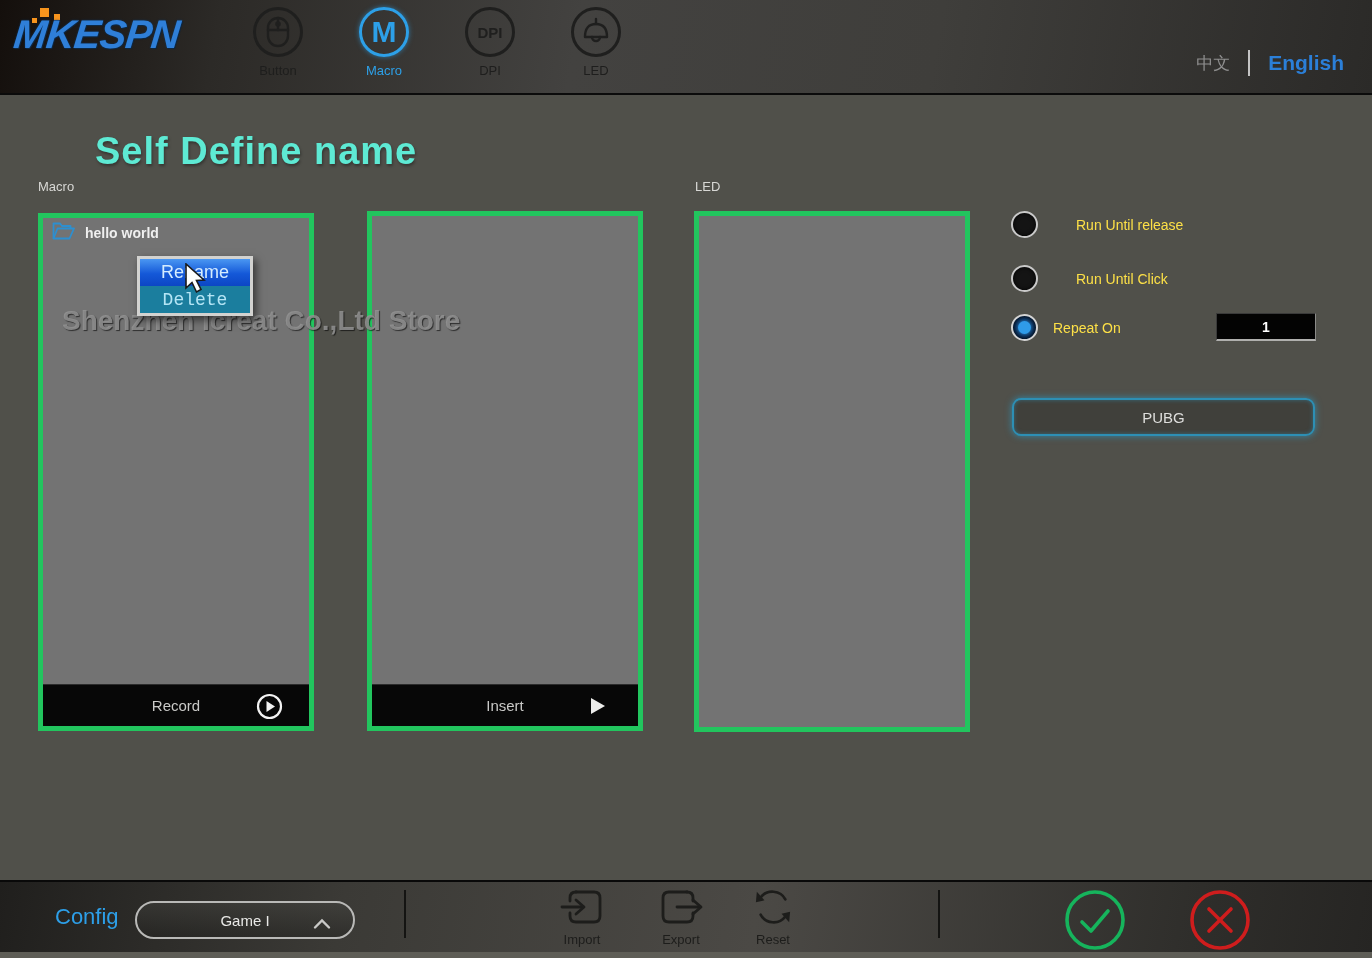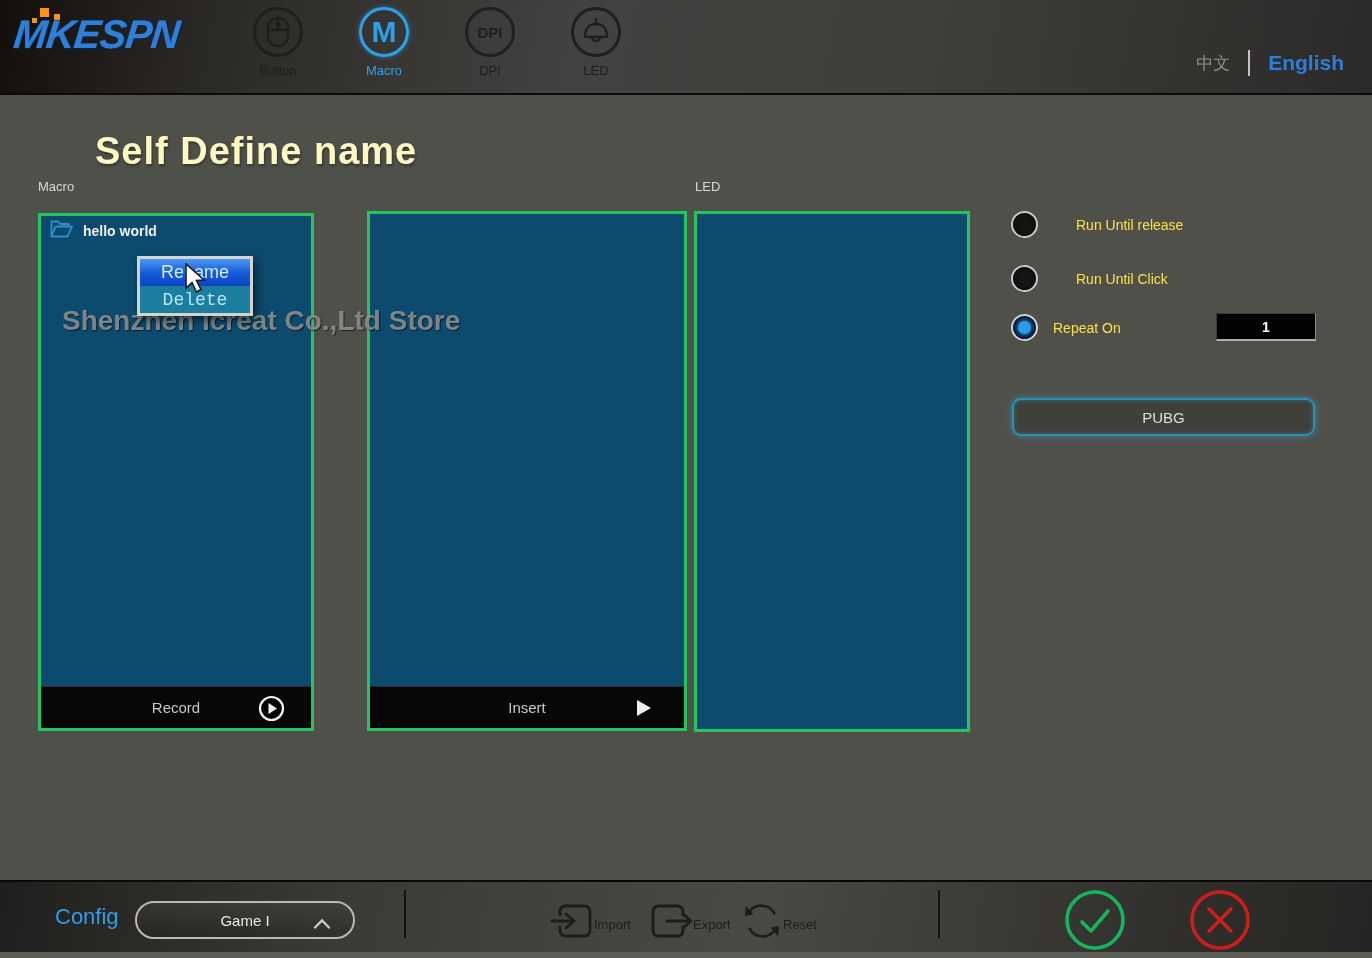--- a/index.html
+++ b/index.html
@@ -29,29 +29,29 @@
   .nav-item.active .nav-label{color:#2da0e8;}
   .lang{position:absolute;right:28px;top:50px;display:flex;align-items:center;gap:18px;}
   .lang-zh{font-size:17px;color:#8f8f8f;cursor:pointer;}
   .lang-sep{width:2px;height:26px;background:#c4c4c4;}
   .lang-en{font-size:21px;color:#2b7fd8;font-weight:bold;cursor:pointer;}
 
   
   .main{position:absolute;top:97px;left:0;width:100%;height:783px;
     background:radial-gradient(ellipse 950px 520px at 44% 30%,#64645d 0%,#58584ف 0%,#58584f 55%,#46463f 100%);}
   .page-title{position:absolute;left:95px;top:33px;margin:0;font-size:38px;font-weight:900;
-    color:#fef9c3;letter-spacing:1px;text-shadow:1px 2px 3px rgba(0,0,0,.35);}
+    color:#5eead4;letter-spacing:1px;text-shadow:1px 2px 3px rgba(0,0,0,.35);}
   .panel-label{position:absolute;font-size:13px;color:#d8d8d5;}
   .lbl-macro{left:38px;top:82px;}
   .lbl-keylist{left:376px;top:94px;margin-top:19px;}
   .lbl-led{left:695px;top:82px;}
 
-  .panel{position:absolute;background:#0c4a6e;border:3px solid #22c55e;}
+  .panel{position:absolute;background:#737373;border:5px solid #22c55e;}
   .panel-macro{left:38px;top:116px;width:276px;height:518px;}
-  .panel-keylist{left:367px;top:114px;width:320px;height:520px;text-align:center;}
+  .panel-keylist{left:367px;top:114px;width:276px;height:520px;text-align:center;}
   .panel-led{left:694px;top:114px;width:276px;height:521px;}
 
   .tree-folder-row{display:flex;align-items:center;height:30px;padding-left:9px;gap:10px;cursor:pointer;}
   .tree-folder-row .name{color:#efefef;font-size:14px;font-weight:bold;}
   .tree-item-row{display:flex;align-items:center;height:27px;padding-left:22px;gap:13px;cursor:pointer;
     background:linear-gradient(180deg,#7b7b78 0%,#646461 100%);}
   .tree-item-row .name{color:#2da0e8;font-size:14px;font-weight:bold;}
   .item-chip{width:24px;height:21px;border:1px solid #2da0e8;background:#12333f;border-radius:3px;
     display:flex;align-items:center;justify-content:center;}
 
@@ -96,21 +96,21 @@
     border-top:2px solid #090909;}
   .bottombar::after{content:"";position:absolute;left:0;bottom:0;width:100%;height:6px;background:#5e5d56;}
   .config-label{position:absolute;left:55px;top:22px;font-size:22px;color:#2d9fe8;cursor:pointer;}
   .profile-pill{position:absolute;left:135px;top:19px;width:220px;height:38px;border:2px solid #b9b9b7;
     border-radius:20px;display:flex;align-items:center;justify-content:center;cursor:pointer;
     background:linear-gradient(180deg,rgba(70,70,66,.4),rgba(30,30,28,.4));}
   .profile-pill .profile-name{color:#e9e9e7;font-size:15px;}
   .profile-pill .chev{position:absolute;right:22px;top:13px;}
   .vdiv{position:absolute;top:8px;width:2px;height:48px;background:#141412;}
   .vdiv1{left:404px;} .vdiv2{left:938px;}
-  .tool{position:absolute;top:20px;width:64px;display:flex;flex-direction:row;align-items:center;cursor:pointer;}
+  .tool{position:absolute;top:6px;width:64px;display:flex;flex-direction:column;align-items:center;cursor:pointer;}
   .tool .tool-label{margin-top:2px;font-size:13px;color:#1d1d1b;}
   .tool-import{left:550px;} .tool-export{left:649px;} .tool-reset{left:741px;}
   .roundbtn{position:absolute;top:6px;width:64px;height:64px;cursor:pointer;}
   .btn-ok{left:1063px;} .btn-cancel{left:1188px;}
 </style>
 </head>
 <body>
 
 <div class="stage">
 

